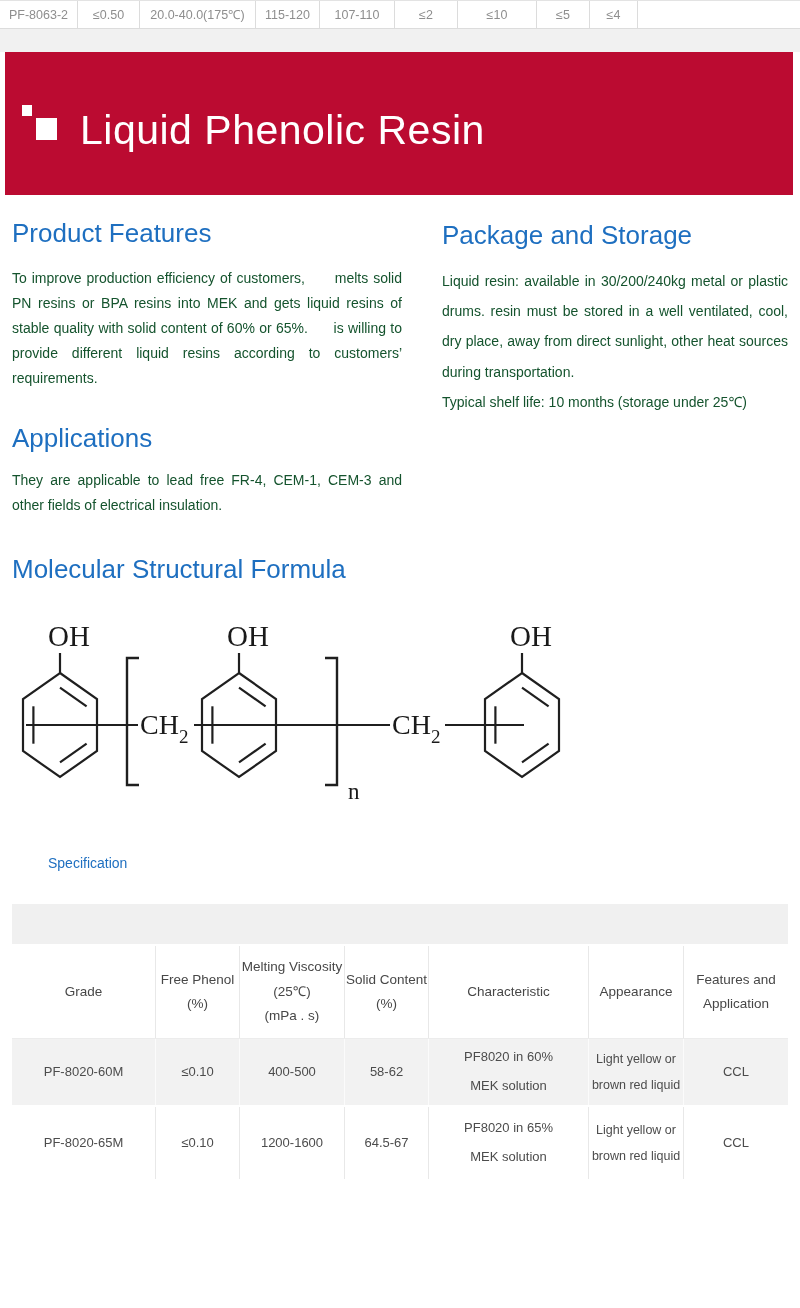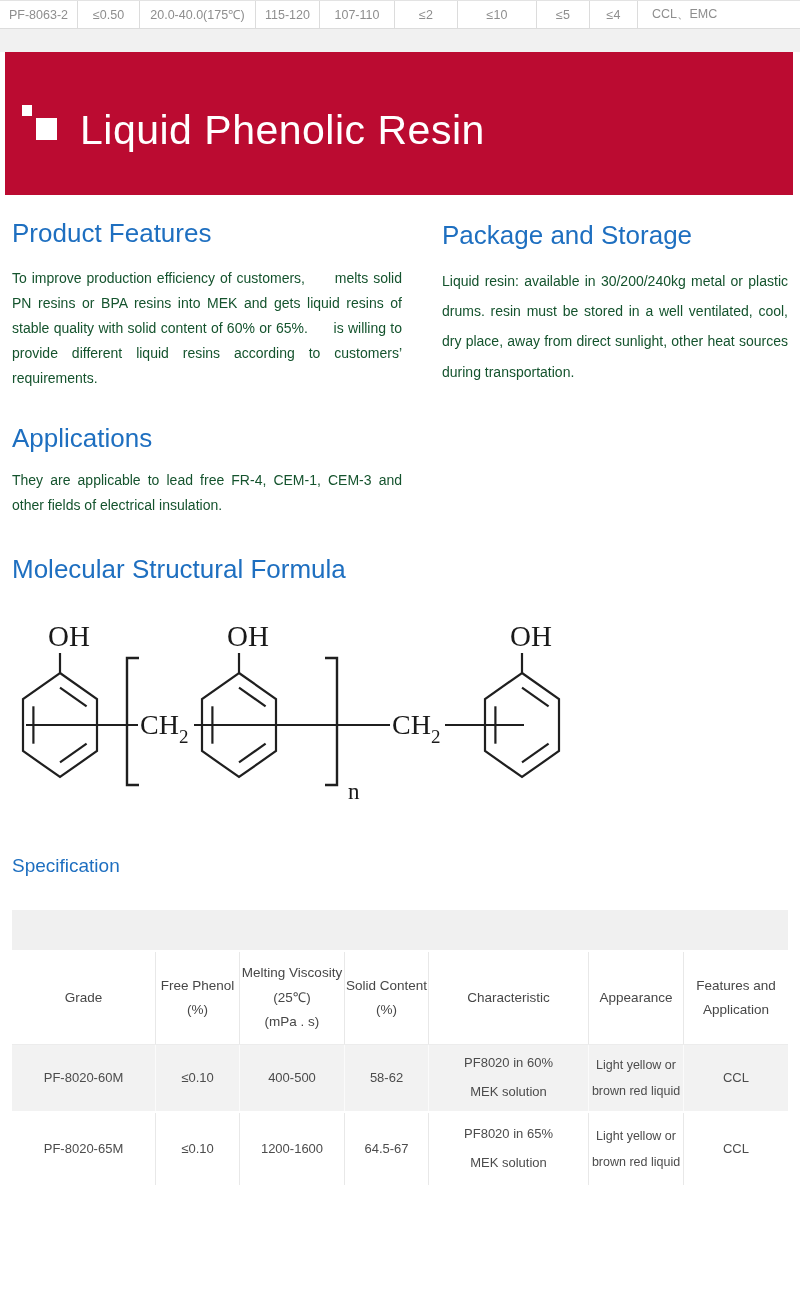--- a/index.html
+++ b/index.html
@@ -30,21 +30,21 @@
   .content { padding:0 12px; }
   .cols { display:flex; gap:40px; }
   .col-left { width:390px; }
   .col-right { flex:1; }
 
   .sec-head { color:#1e6fc0; font-size:26px; font-weight:normal; }
   .pf-head { margin-top:23px; }
   .ps-head { margin-top:25px; }
   .app-head { margin-top:32px; }
   .mol-head { margin-top:36px; }
-  .spec-head { margin-top:30px; font-size:19px; }
+  .spec-head { margin-top:30px; font-size:14px;margin-left:36px; }
 
   .body-text { color:#14532d; font-size:14px; text-align:justify; }
   .pf-body { margin-top:17px; line-height:1.78; }
   .ps-body { margin-top:15px; line-height:2.16; }
   .app-body { margin-top:14px; line-height:1.8; }
 
   .struct { margin-top:28px; display:block; }
 
   
   .spec-table { margin-top:33px; width:776px; }
@@ -70,21 +70,20 @@
 <div class="top-strip">
   <div class="ts-cell" style="width:78px">PF-8063-2</div>
   <div class="ts-cell" style="width:62px">≤0.50</div>
   <div class="ts-cell" style="width:116px">20.0-40.0(175℃)</div>
   <div class="ts-cell" style="width:64px">115-120</div>
   <div class="ts-cell" style="width:75px">107-110</div>
   <div class="ts-cell" style="width:63px">≤2</div>
   <div class="ts-cell" style="width:79px">≤10</div>
   <div class="ts-cell" style="width:53px">≤5</div>
   <div class="ts-cell" style="width:48px">≤4</div>
-  <div class="ts-cell last">CCL、EMC</div>
 </div>
 <div class="gray-band"></div>
 
 <div class="banner">
   <span class="sq-small"></span>
   <span class="sq-large"></span>
   <h1 class="banner-title">Liquid Phenolic Resin</h1>
 </div>
 
 <div class="content">
@@ -93,20 +92,21 @@
       <h2 class="sec-head pf-head">Product Features</h2>
       <p class="body-text pf-body">To improve production efficiency of customers, &nbsp;&nbsp;&nbsp;&nbsp; melts solid PN resins or BPA resins into MEK and gets liquid resins of stable quality with solid content of 60% or 65%. &nbsp;&nbsp;&nbsp;&nbsp; is willing to provide different liquid resins according to customers’ requirements.</p>
 
       <h2 class="sec-head app-head">Applications</h2>
       <p class="body-text app-body">They are applicable to lead free FR-4, CEM-1, CEM-3 and other fields of electrical insulation.</p>
     </div>
 
     <div class="col-right">
       <h2 class="sec-head ps-head">Package and Storage</h2>
       <p class="body-text ps-body">Liquid resin: available in 30/200/240kg metal or plastic drums. resin must be stored in a well ventilated, cool, dry place, away from direct sunlight, other heat sources during transportation.</p>
+      <p class="body-text" style="line-height:2.16">Typical shelf life: 10 months (storage under 25℃)</p>
     </div>
   </div>
 
   <h2 class="sec-head mol-head">Molecular Structural Formula</h2>
 
   <svg class="struct" width="620" height="212" viewBox="0 0 620 212" stroke="#1f1f1f" stroke-width="2.2" fill="none" font-family="'Liberation Serif', serif">
 
     <polygon points="48,60 85,86 85,138 48,164 11,138 11,86"></polygon>
     <line x1="48" y1="74.6" x2="74.6" y2="93.3"></line>
     <line x1="74.6" y1="130.7" x2="48" y2="149.4"></line>

